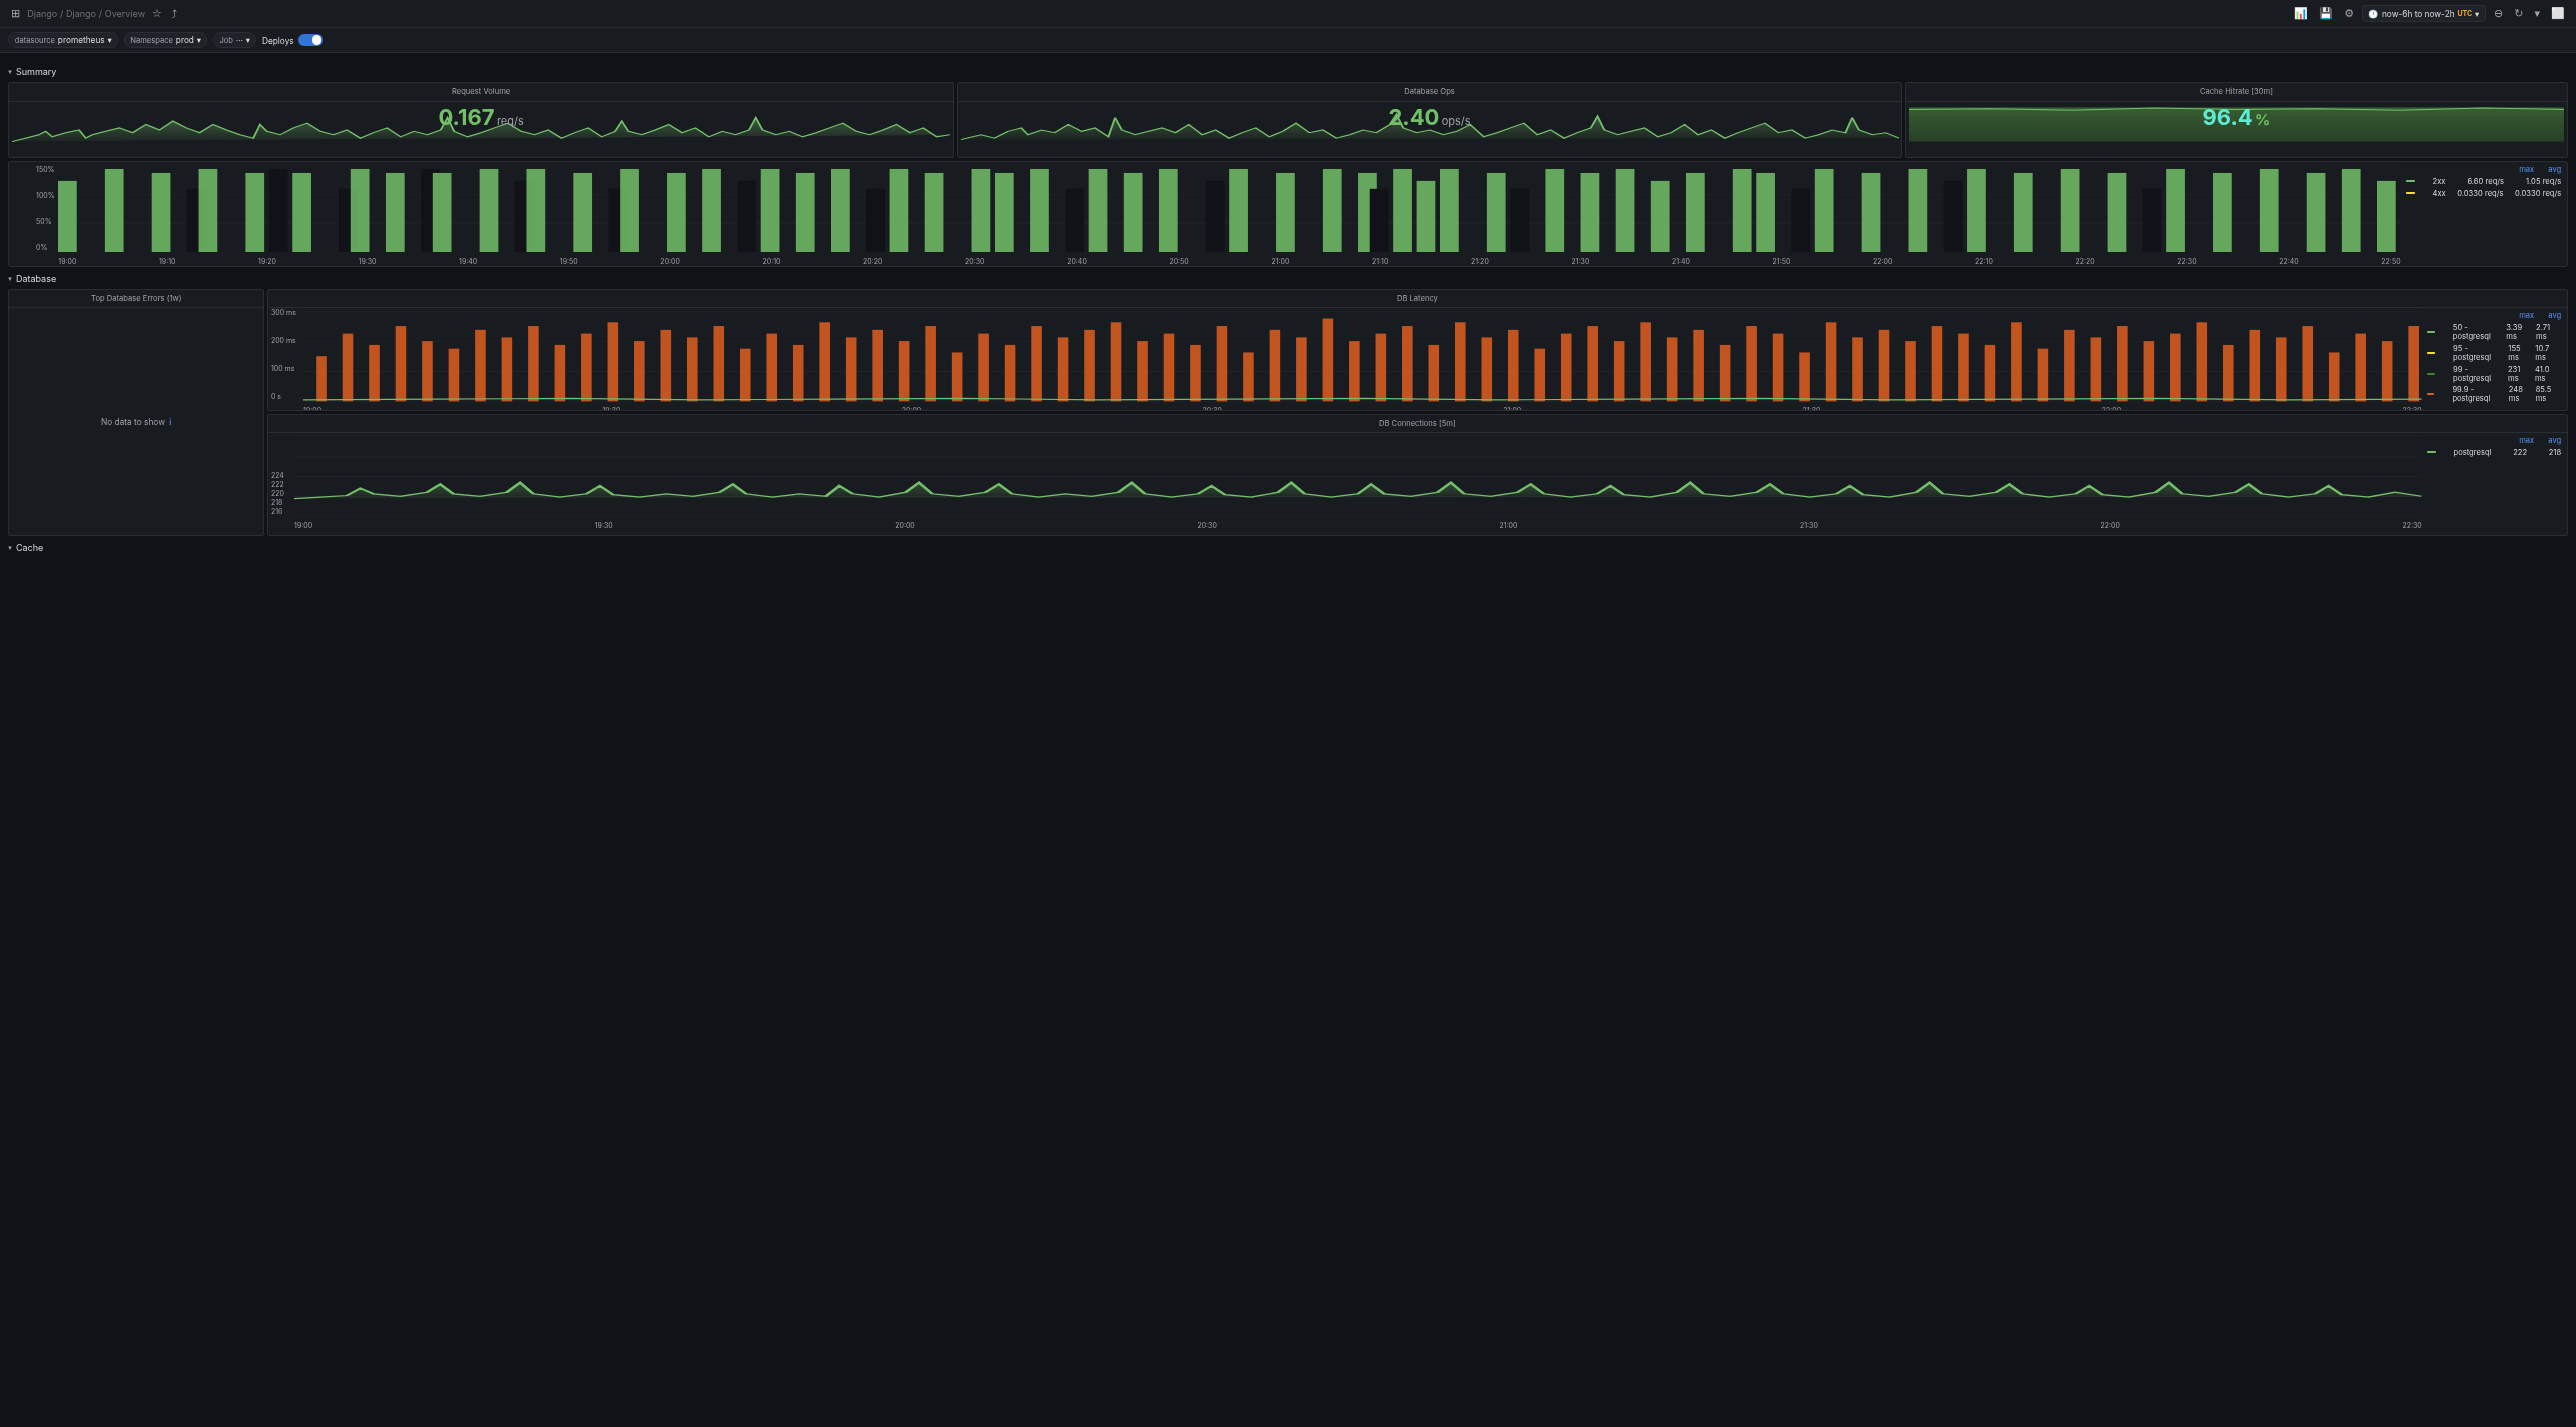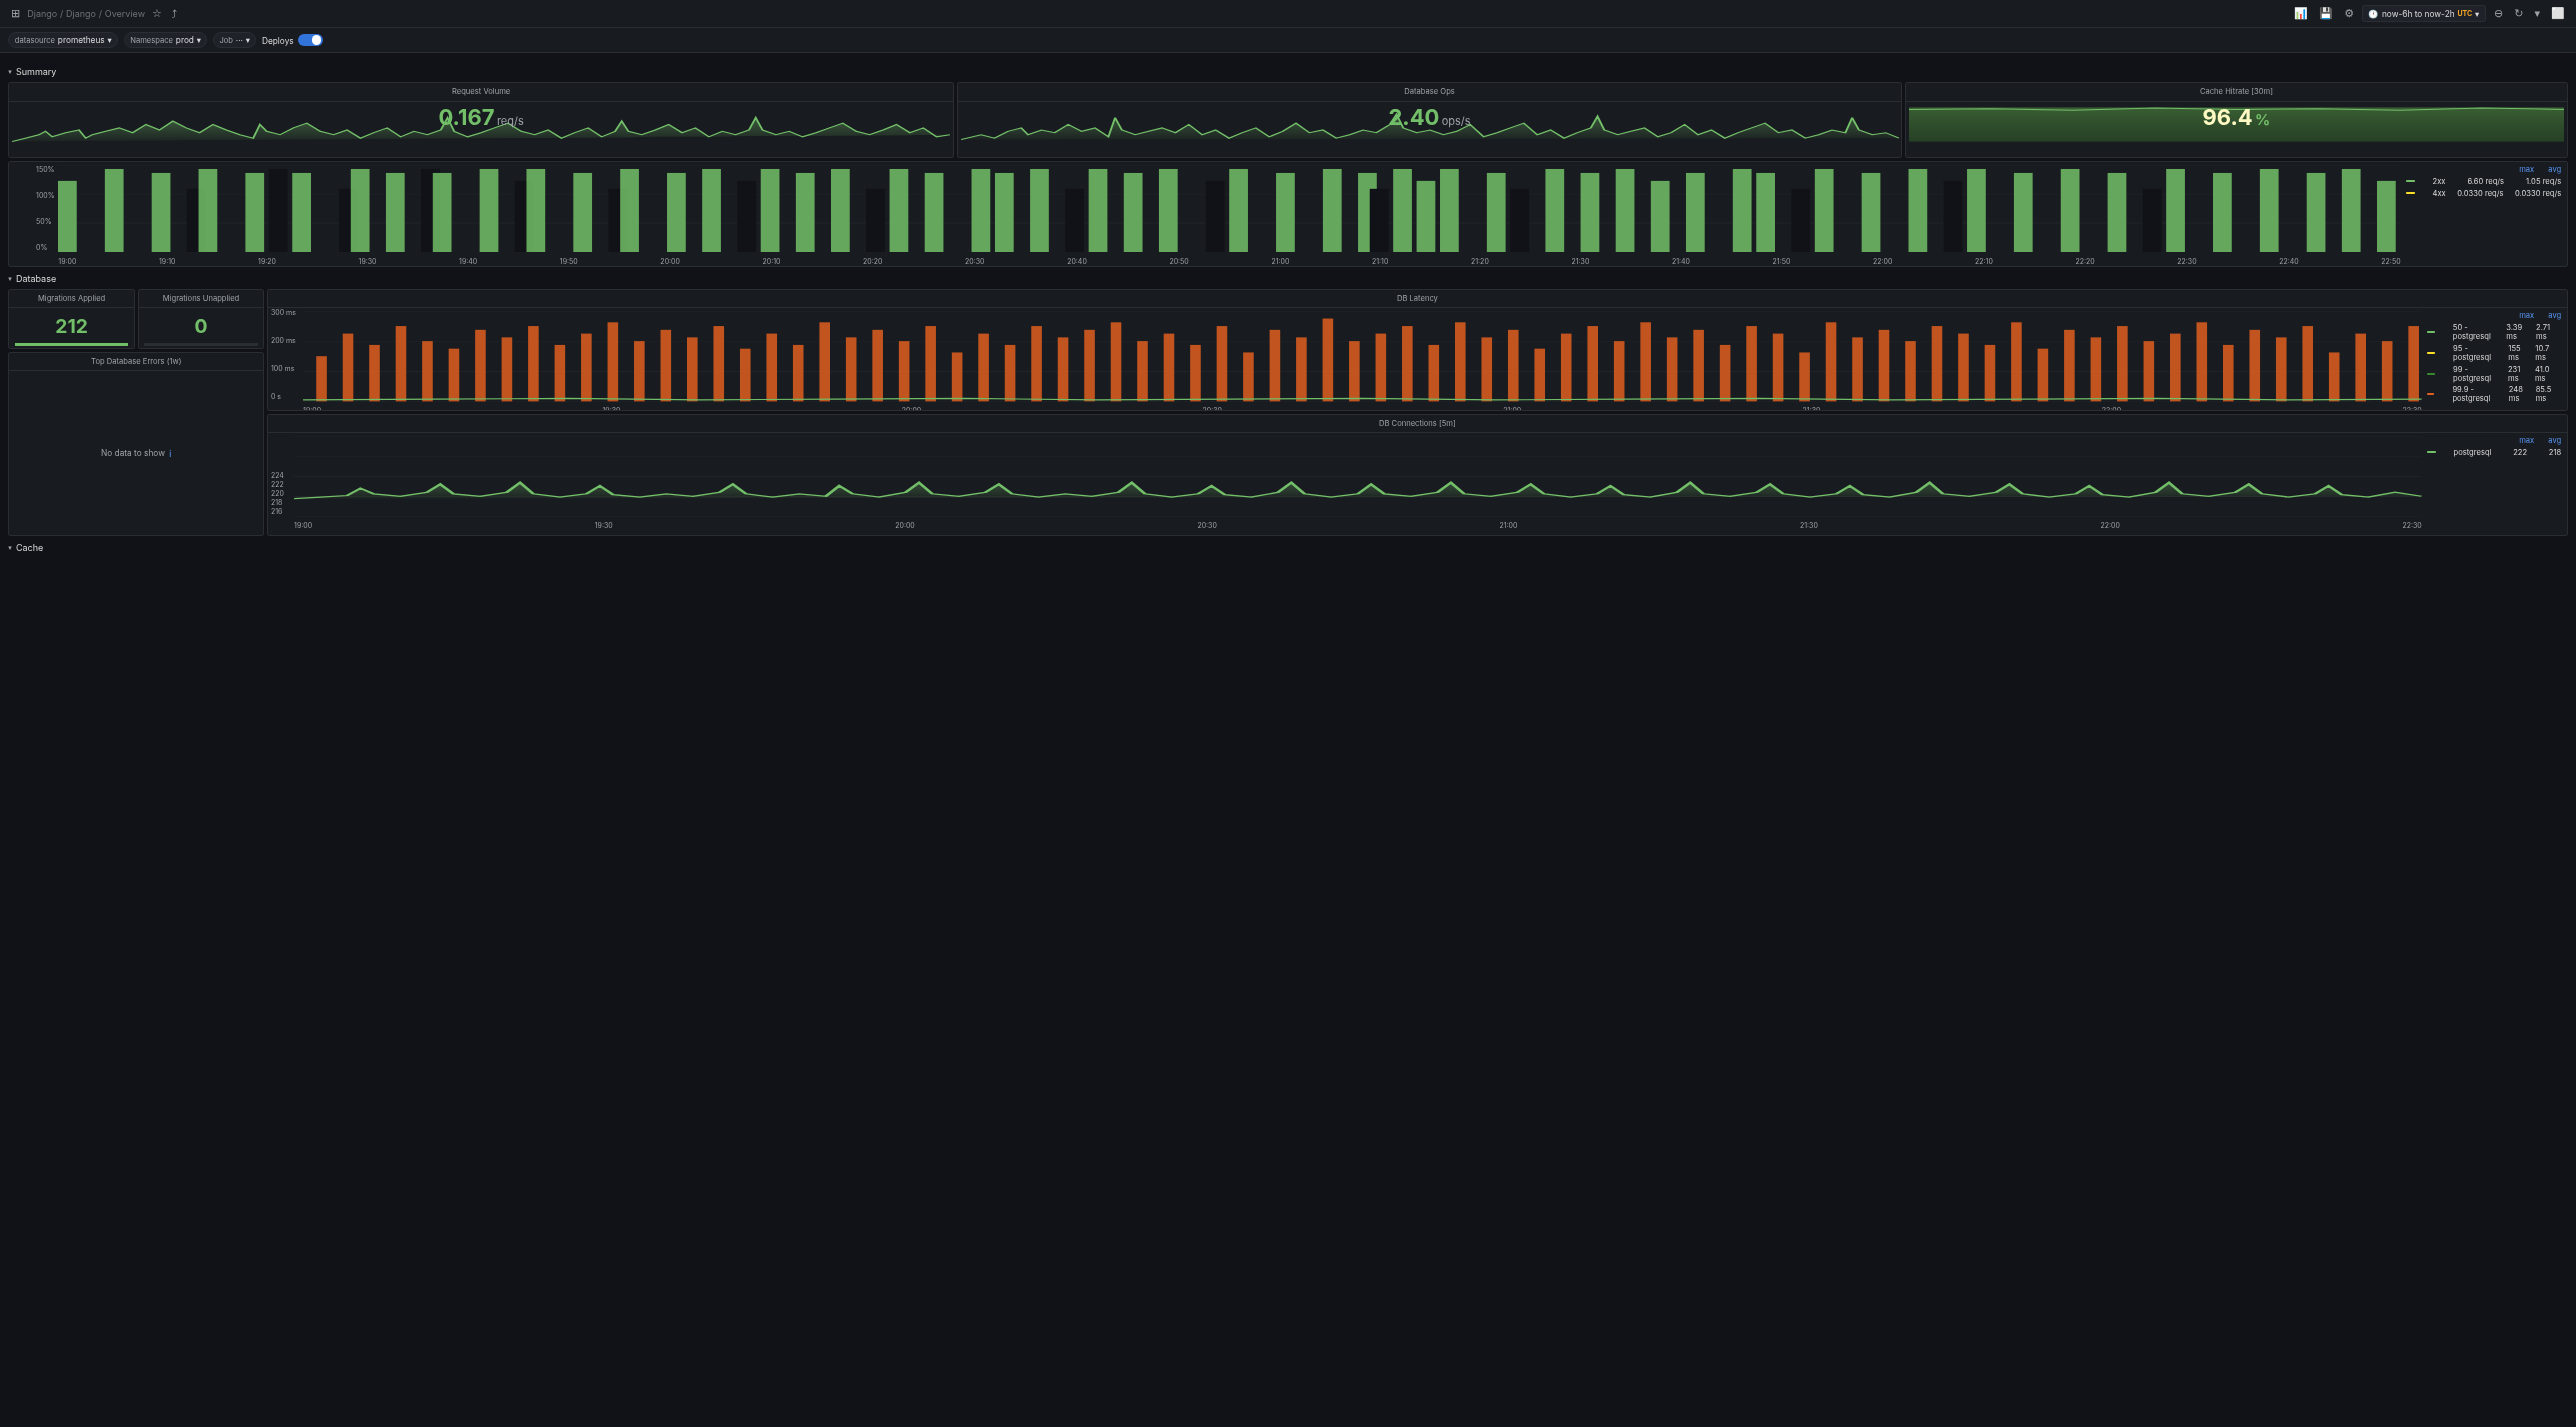--- a/index.html
+++ b/index.html
@@ -376,21 +376,21 @@
             <defs>
               <linearGradient id="g3" x1="0" y1="0" x2="0" y2="1">
                 <stop offset="0%" stop-color="#3d6635" stop-opacity="0.9"></stop>
                 <stop offset="100%" stop-color="#2d5028" stop-opacity="0.7"></stop>
               </linearGradient>
             </defs>
             <rect x="0" y="5" width="400" height="50" fill="url(#g3)"></rect>
             <path d="M0,8 L50,7 L100,9 L150,6 L200,8 L250,7 L300,9 L350,6 L400,8" fill="none" stroke="#73bf69" stroke-width="1.5"></path>
           </svg>
           <div style="position:absolute; top:50%; left:50%; transform:translate(-50%,-80%); text-align:center;">
-            <span style="font-size:22px; font-weight:bold; color:#fef9c3;">96.4</span>
+            <span style="font-size:22px; font-weight:bold; color:#5eead4;">96.4</span>
             <span style="font-size:15px; font-weight:bold; color:#73bf69;">%</span>
           </div>
         </div>
       </div>
     </div>
   </div>
 
   <div class="panel" style="margin-bottom:2.8px;">
     <div style="display:flex; height:104px;margin-left:24px;">
       <div style="position:relative; flex:1;">
@@ -532,38 +532,20 @@
 
   <div class="section-header">
     <span class="chevron">▾</span>
     <span>Database</span>
   </div>
 
   <div style="display:flex; gap:2.8px; margin-bottom:2.8px;">
 
     <div style="display:flex; flex-direction:column; gap:2.8px; width:256px; flex-shrink:0;">
 
-      <div style="display:flex; gap:2.8px;">
-
-        <div class="db-stat-panel" style="flex:1;">
-          <div class="panel-title">Migrations Applied</div>
-          <div class="stat-value">212</div>
-          <div class="progress-bar">
-            <div class="progress-fill" style="width:100%;"></div>
-          </div>
-        </div>
-
-        <div class="db-stat-panel" style="flex:1;">
-          <div class="panel-title">Migrations Unapplied</div>
-          <div class="stat-value">0</div>
-          <div class="progress-bar">
-            <div class="progress-fill" style="width:0%;"></div>
-          </div>
-        </div>
-      </div>
 
       <div class="db-errors-panel" style="flex:1; min-height:90px;">
         <div class="panel-title">Top Database Errors (1w)</div>
         <div class="no-data">
           <span>No data to show</span>
           <span style="color:#5794f2; font-size:9.7px;">ℹ</span>
         </div>
       </div>
     </div>
 

